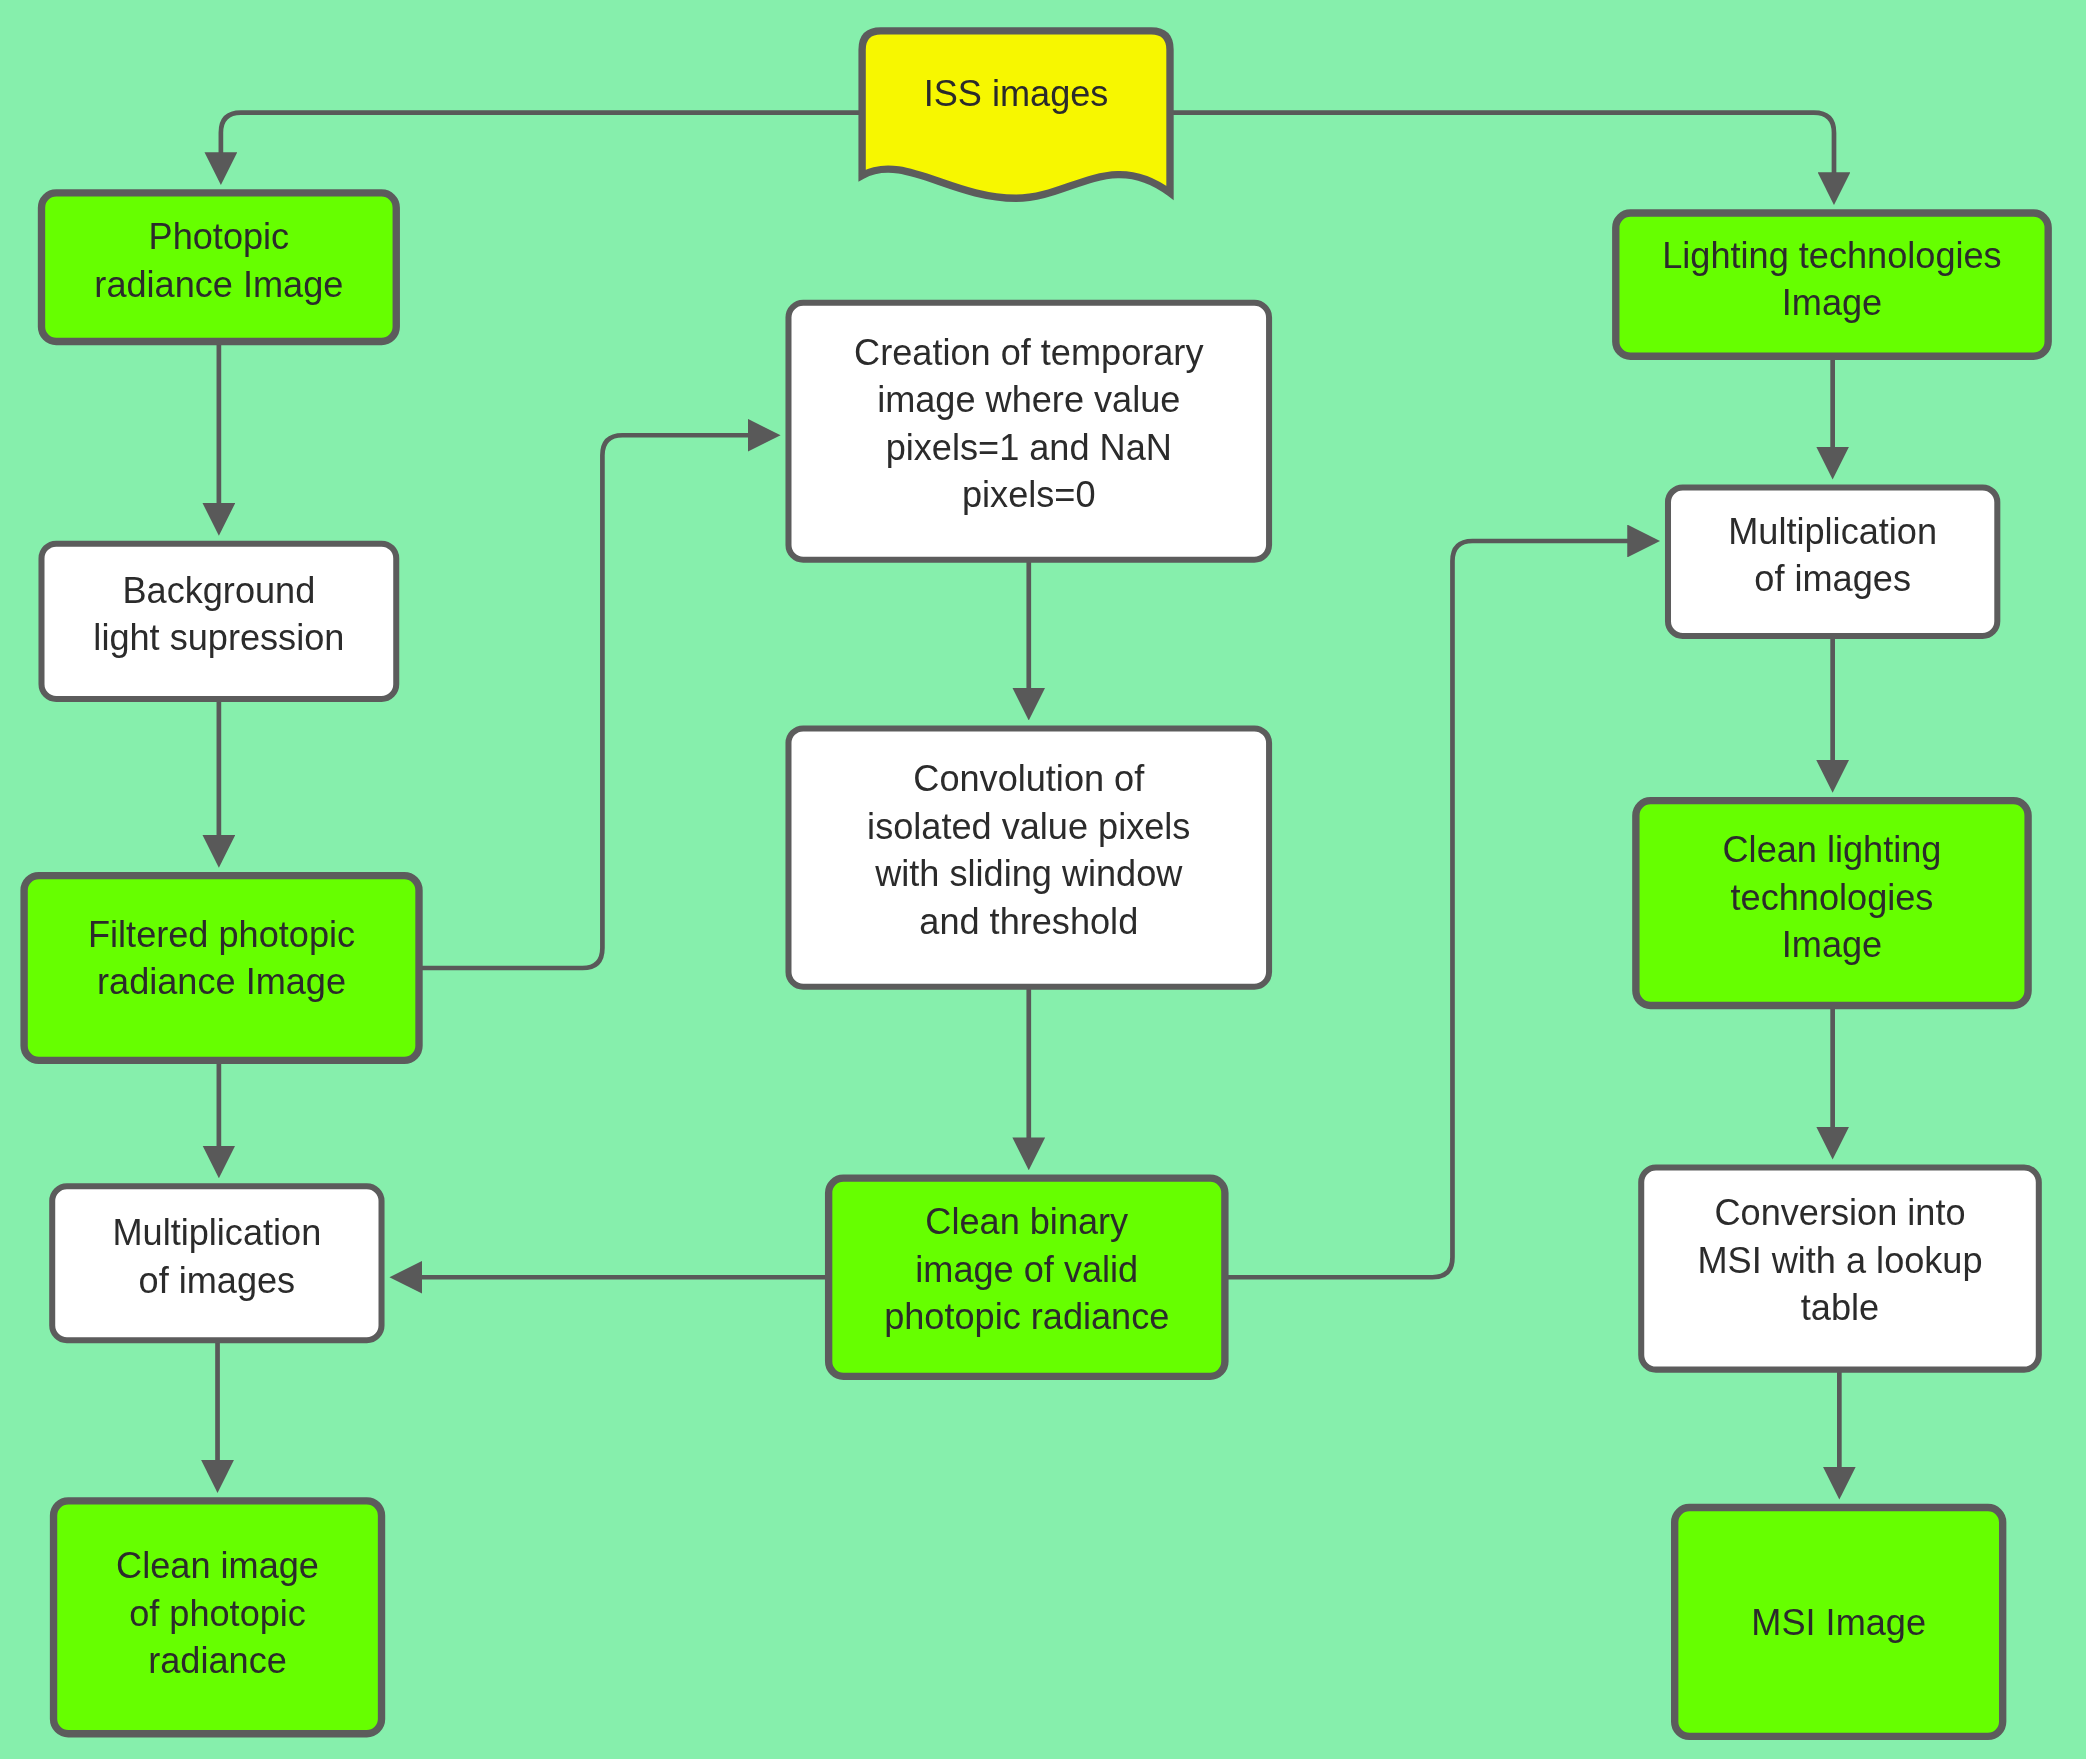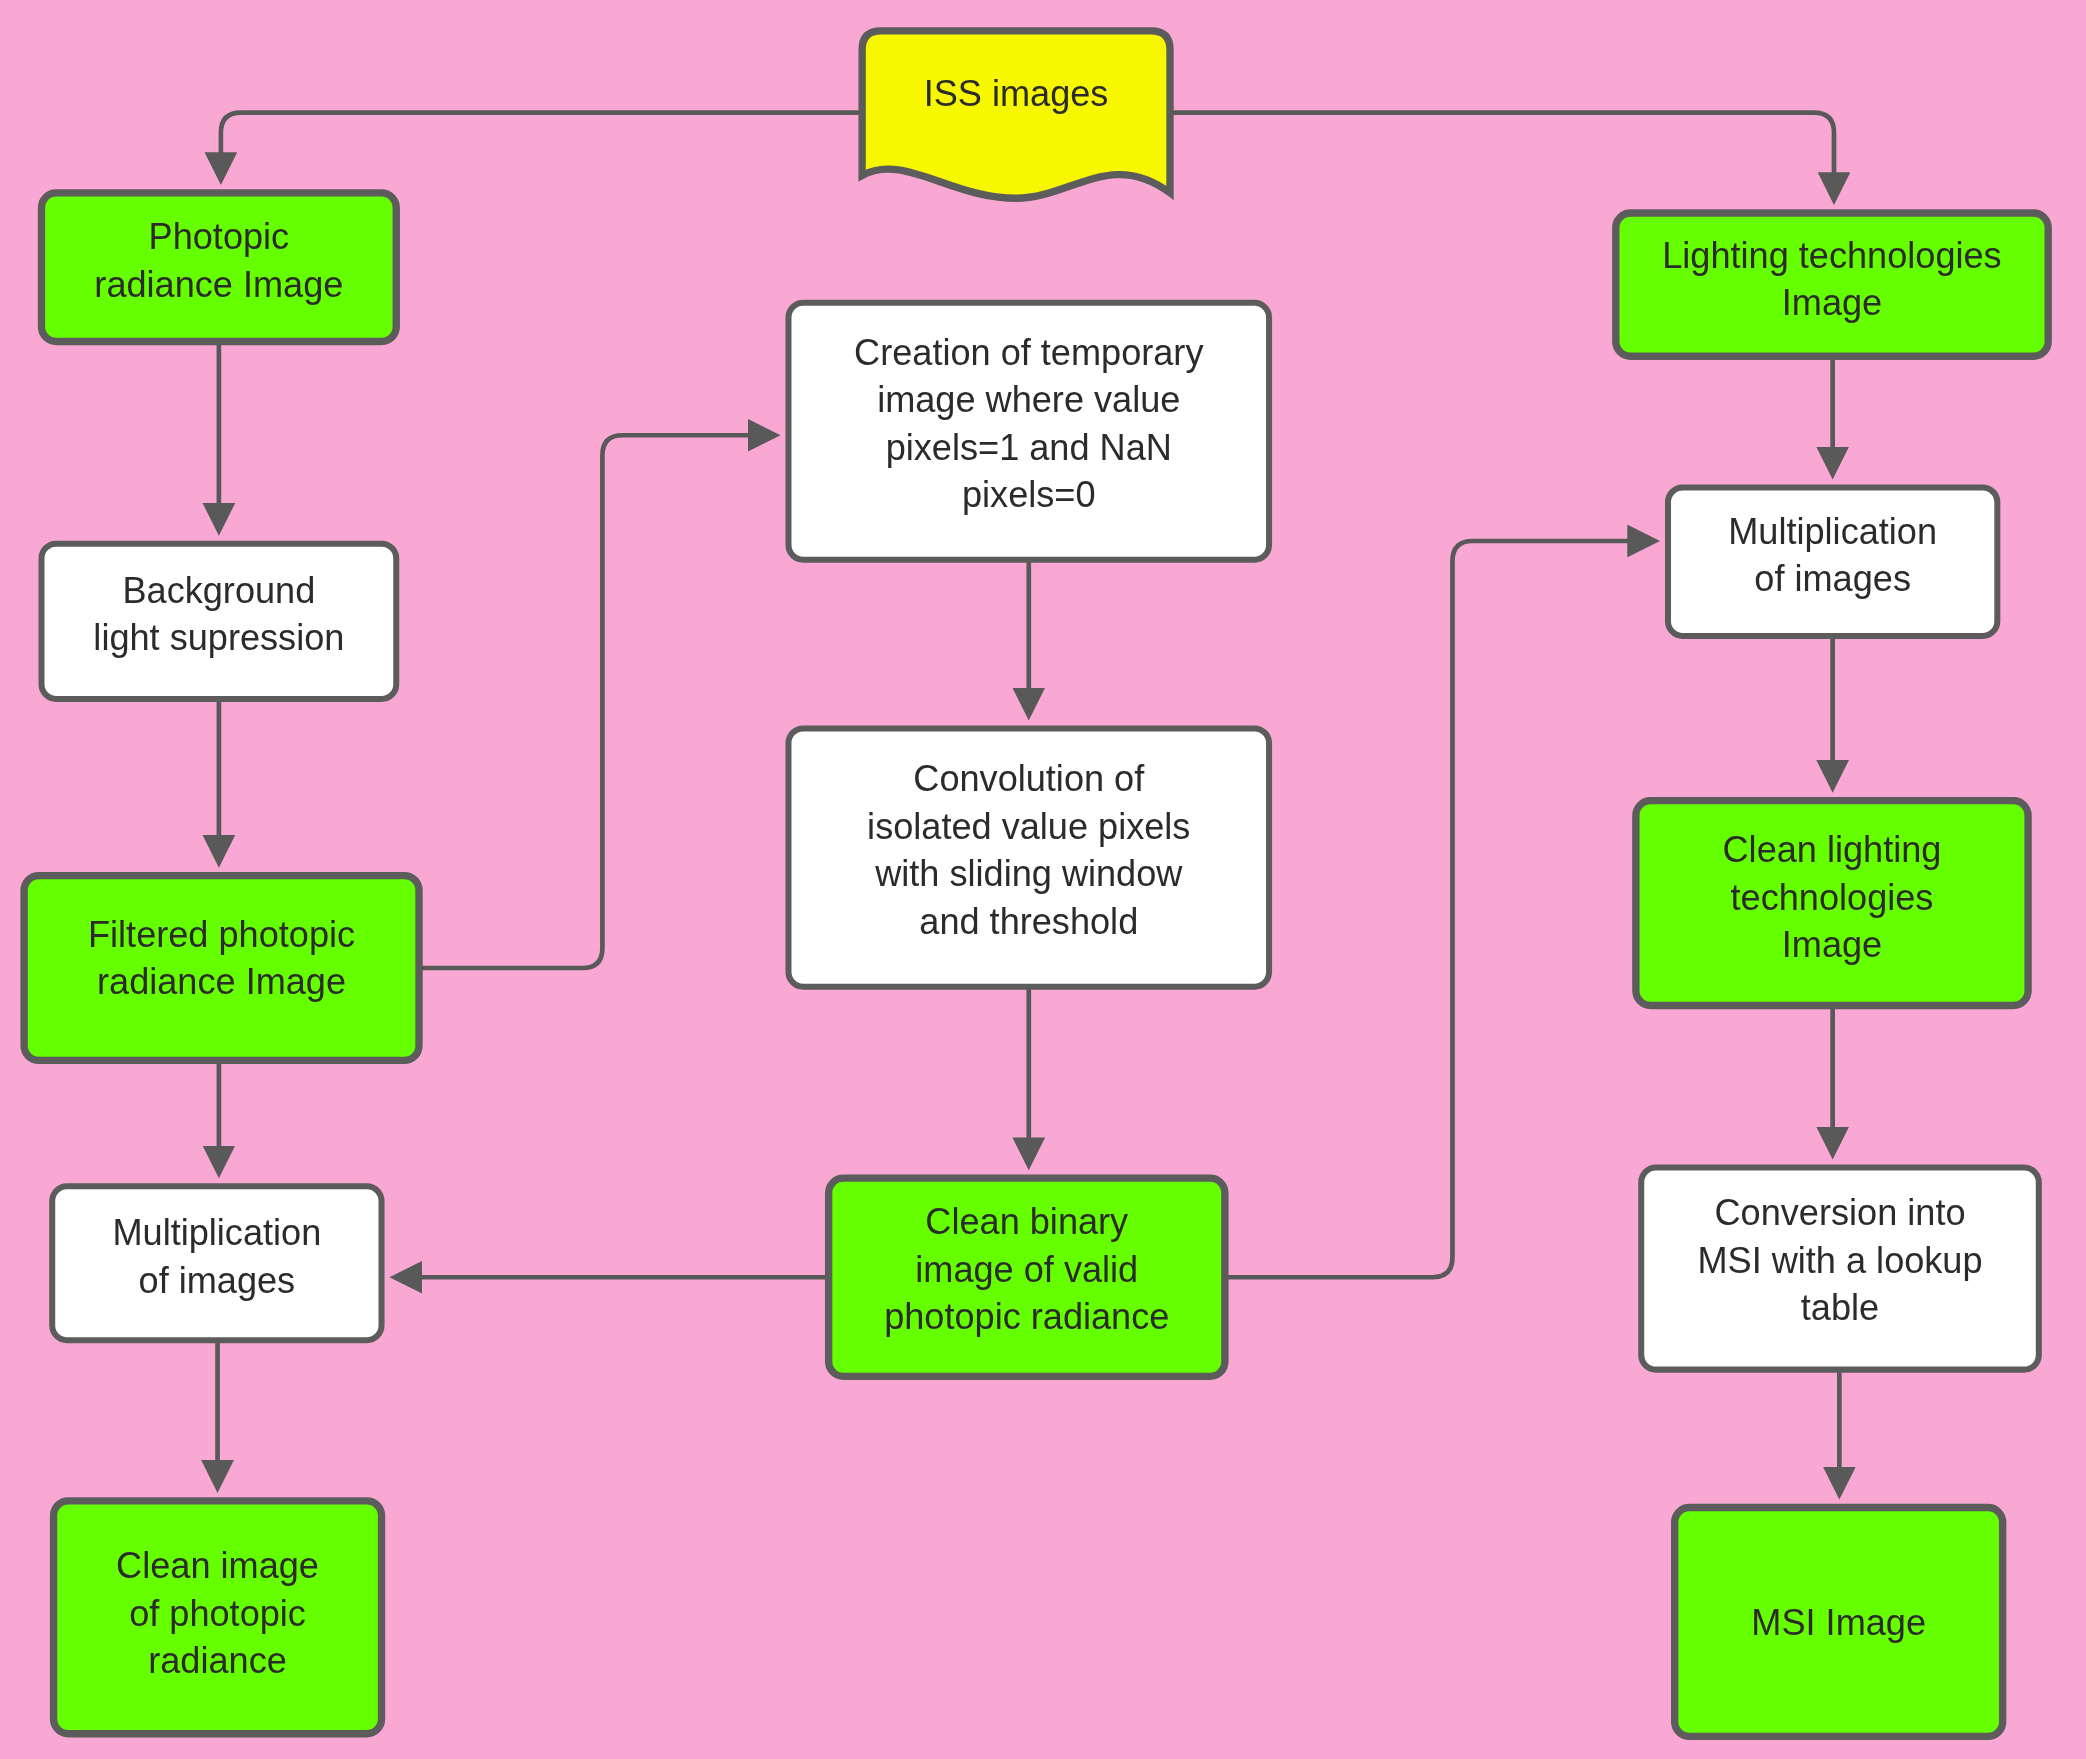--- a/index.html
+++ b/index.html
@@ -4,21 +4,21 @@
 <style>
   html, body {
     margin: 0;
     padding: 0;
     background: #ffffff;
   }
   #canvas {
     position: relative;
     width: 2087px;
     height: 1760px;
-    background: #f9a8d4;
+    background: #86efac;
     font-family: "Liberation Sans", sans-serif;
   }
   svg.flow {
     position: absolute;
     top: 0;
     left: 0;
     width: 2087px;
     height: 1760px;
   }
   .node-label {

